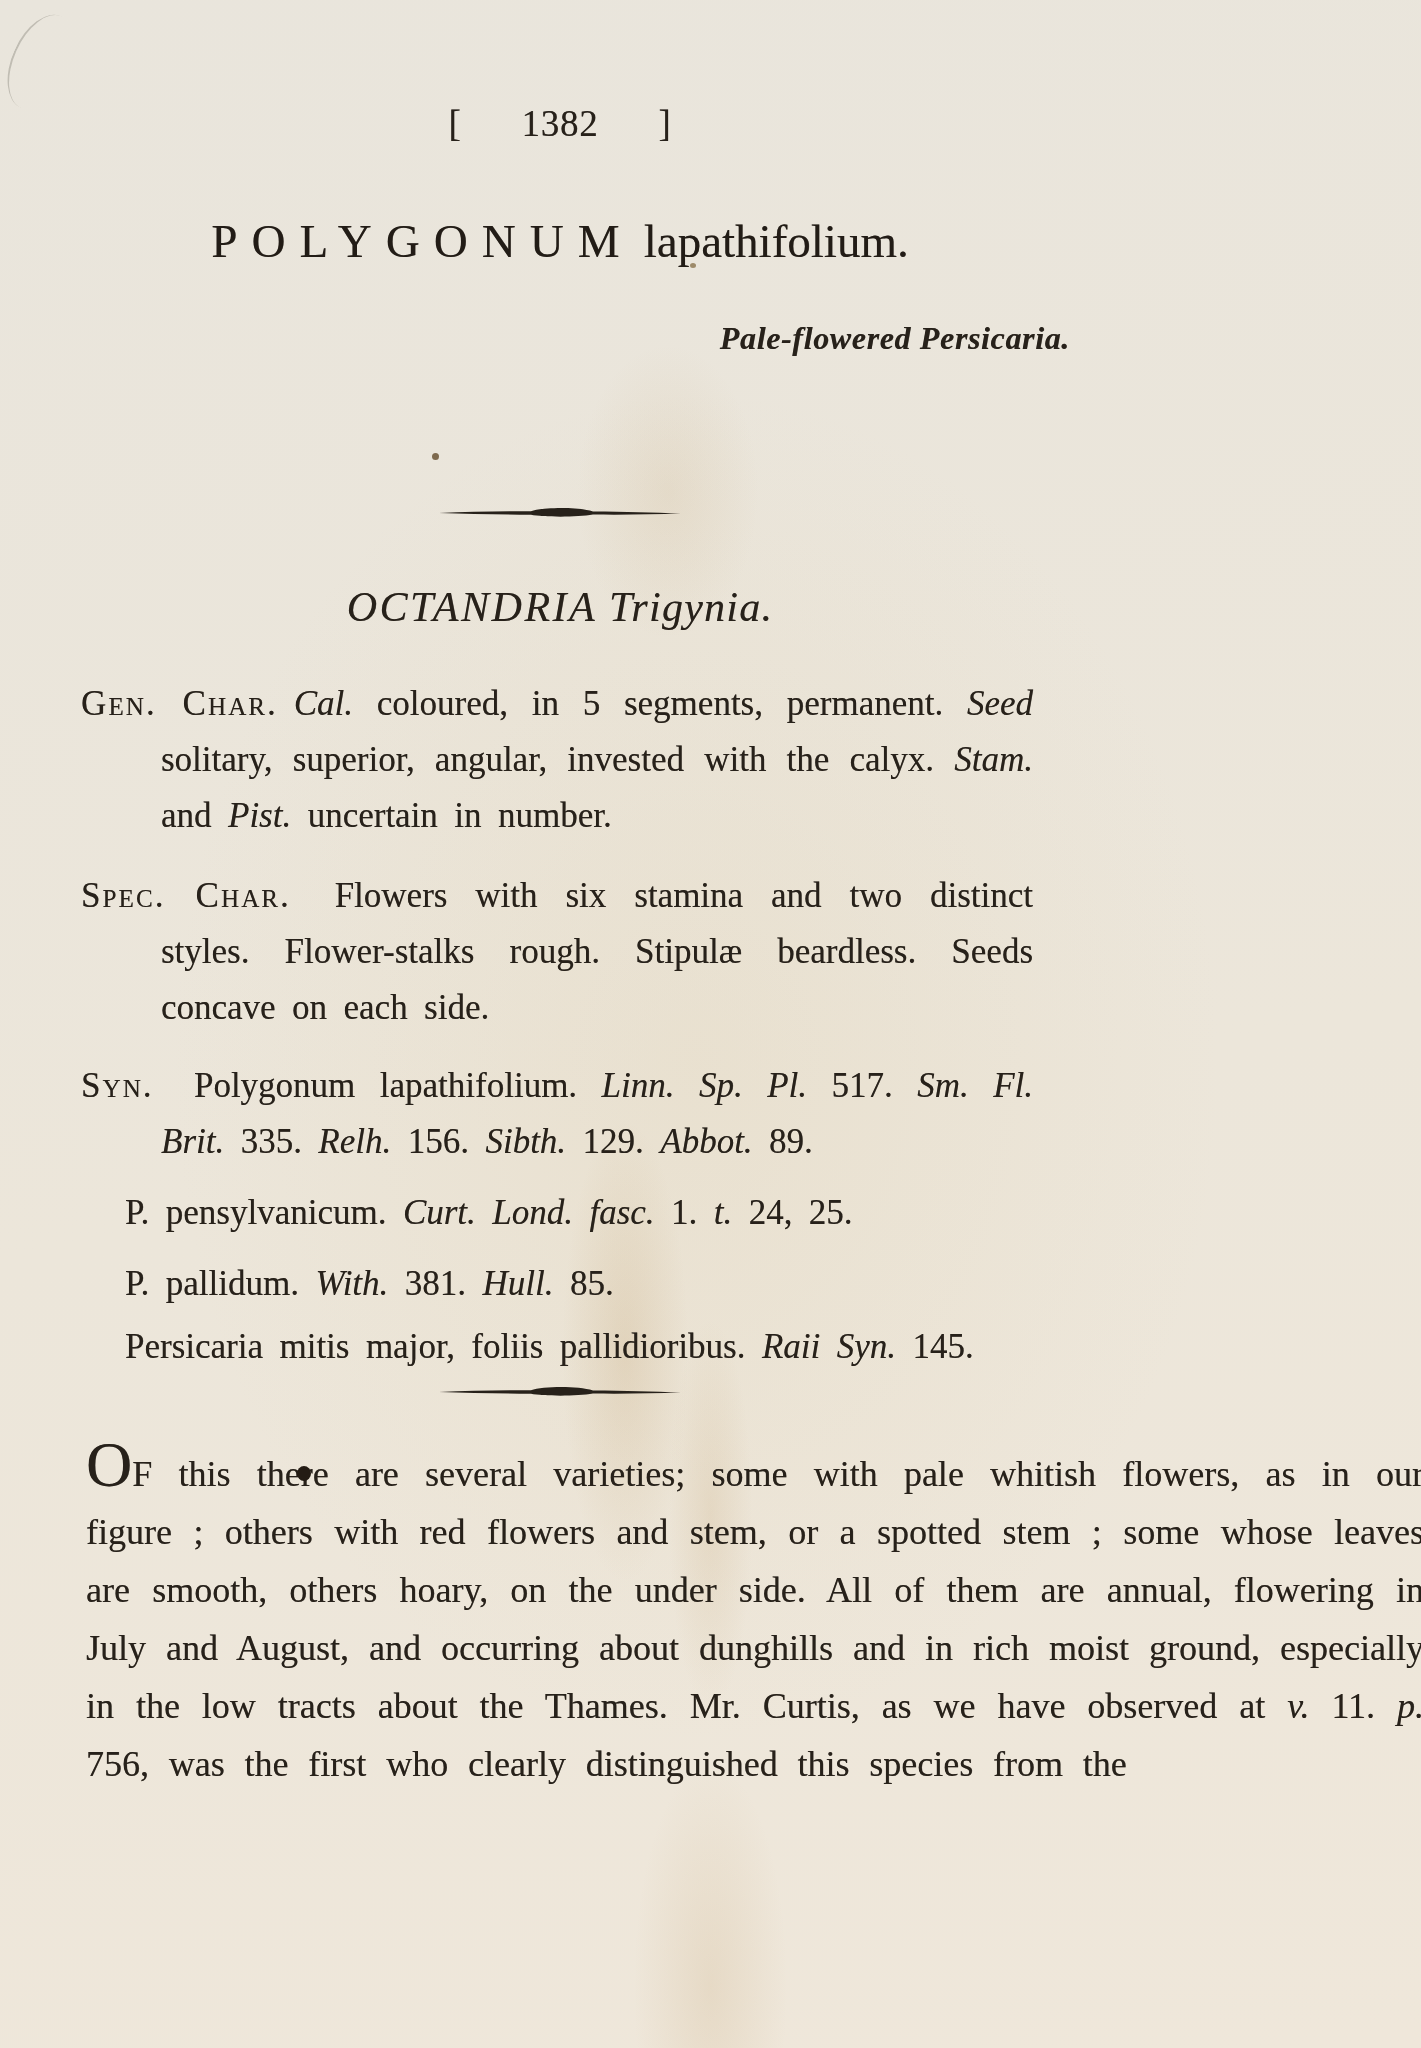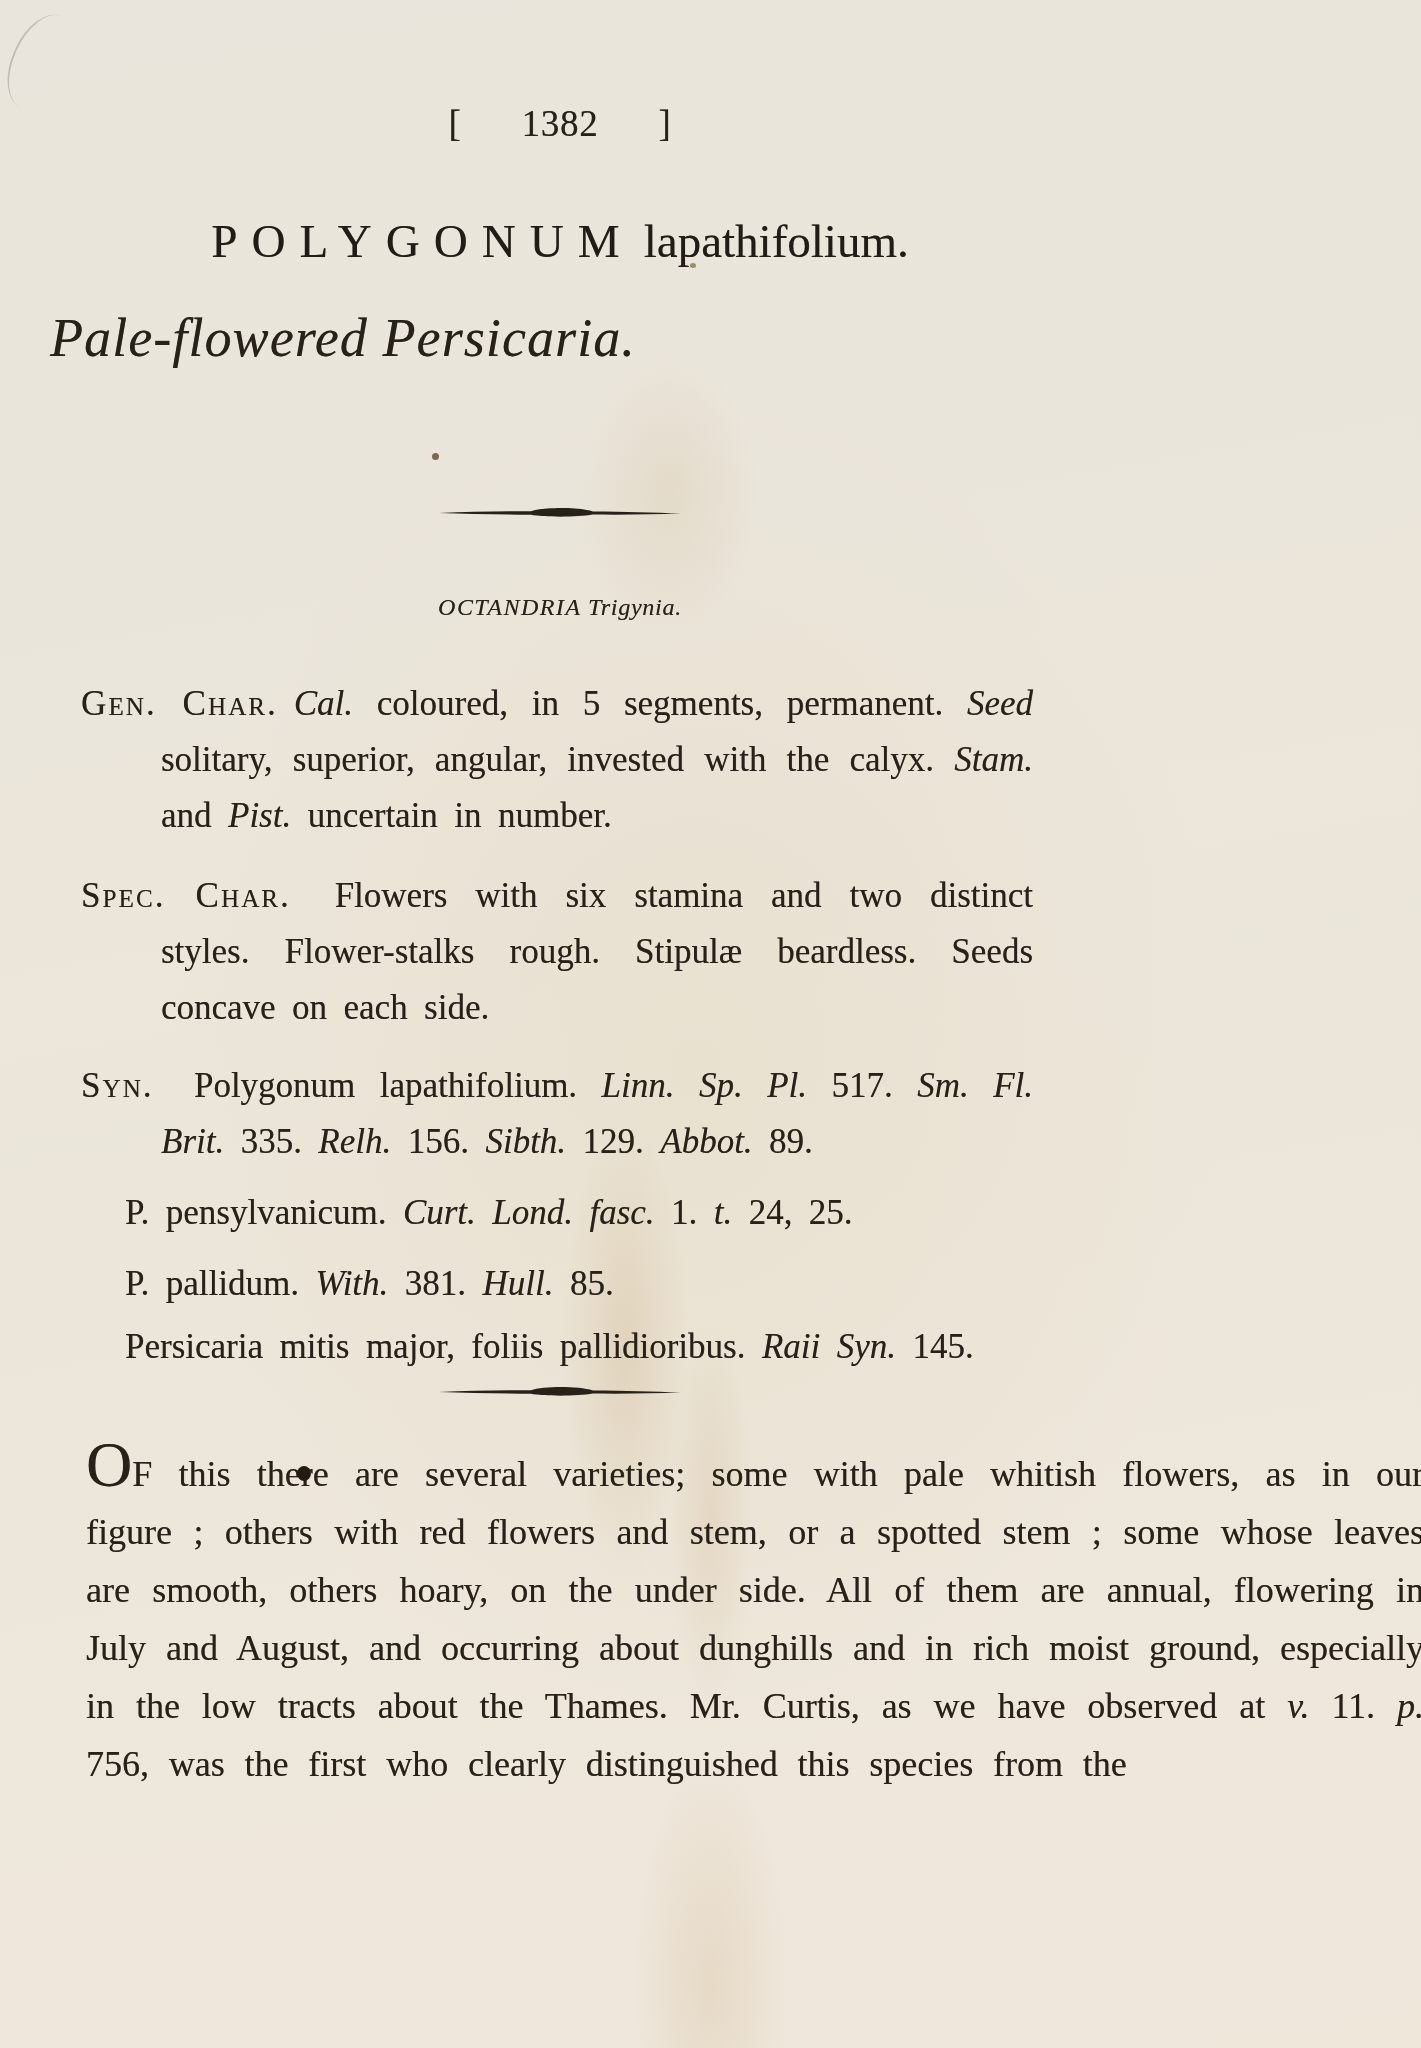--- a/index.html
+++ b/index.html
@@ -27,33 +27,33 @@
   .pageno {
     margin-top: 96px; text-align: center;
     font-size: 37px; line-height: 56px;
     word-spacing: 1.35em; letter-spacing: 0.02em;
   }
 
   .title { margin-top: 58px; text-align: center; font-size: 47px; line-height: 62px; font-weight: normal; color: #221c16; }
   .title .genus { letter-spacing: 0.30em; margin-right: 10px; }
 
   .subtitle {
-    margin-top: 36px; text-align: left;
-    font-style: italic; font-weight: normal;
-    font-size: 54px; line-height: 60px; letter-spacing: 0.02em;
+    margin-top: 36px; text-align: right;
+    font-style: italic; font-weight: bold;
+    font-size: 32px; line-height: 60px; letter-spacing: 0.02em;
   }
 
   .rule { display: block; margin: 0 auto; }
   #rule1 { margin-top: 136px; }
   #rule2 { margin-top: 8px; }
 
   .octandria {
     margin-top: 64px; text-align: center;
     font-style: italic; font-weight: normal;
-    font-size: 24px; line-height: 46px; letter-spacing: 0.03em;
+    font-size: 42px; line-height: 46px; letter-spacing: 0.03em;
   }
   .octandria .cls { letter-spacing: 0.06em; }
 
   .sect {
     font-size: 35px; line-height: 56px;
     text-align: justify; word-spacing: 0.22em;
   }
   .hang { margin-left: 31px; width: 952px; padding-left: 80px; text-indent: -80px; }
   #genchar  { margin-top: 46px; }
   #specchar { margin-top: 24px; }

